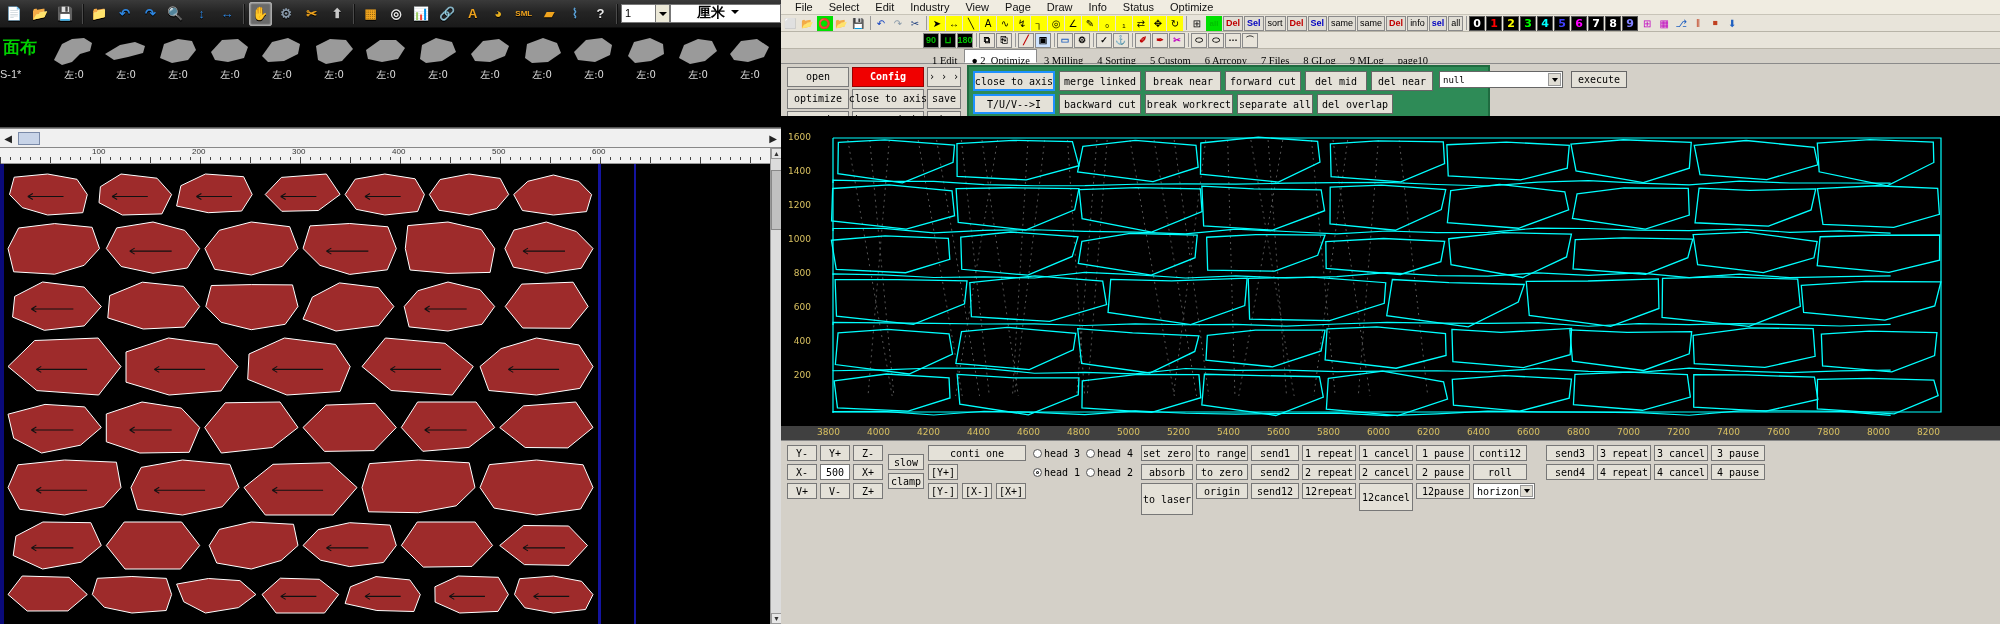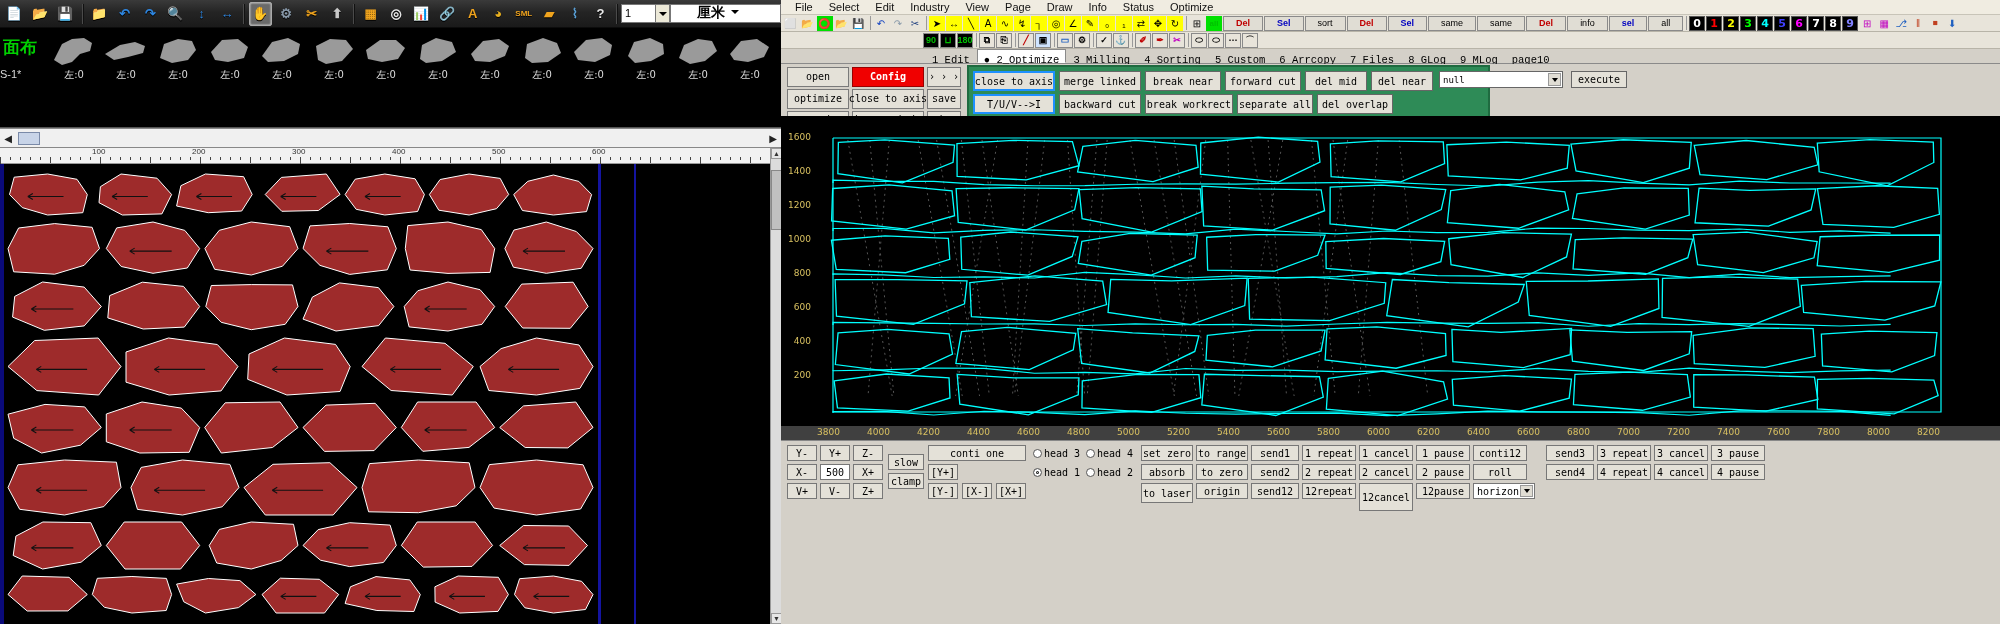--- a/index.html
+++ b/index.html
@@ -115,39 +115,39 @@
   .rtb { width: 16px; height: 15px; margin-right: 1px; display:flex; align-items:center; justify-content:center;
     border: 1px solid transparent; }
   .rtb.act { background: #ffff00; }
   .rtb.green { background: #00e000; }
   .rtb.frame { border: 1px solid #8a8a8a; background: #cfcbc0; }
   .rsep { width: 1px; height: 14px; background: #9a9a9a; margin: 0 2px; }
   .numlay { width: 16px; height: 15px; background: #000; color:#fff; font-size: 11px;
     font-weight: bold; text-align:center; line-height:14px; margin-right:1px;
     font-family: "DejaVu Sans", sans-serif; border: 1px solid #555;}
   .tagbtn { height:15px; background:#e0ddd4; border:1px solid #8a8a8a; font-size:9px;
-     padding:0 12px; line-height:13px; margin-right:1px; color:#000;}
+     padding:0 2px; line-height:13px; margin-right:1px; color:#000;}
   .tagbtn.red { color:#c00000; font-weight:bold;}
   .tagbtn.blue { color:#0000c0; font-weight:bold;}
 
   #rtoolbar2 {
     position: relative; height: 17px; background: #e8e4da;
     display: flex; align-items: center; padding-left: 2px;
     border-bottom: 1px solid #b8b4a8;
   }
 
   
   #rtabs {
     position: relative; height: 15px; background: #d4d0c8;
     display: flex; align-items: flex-end; padding-left: 144px;
     border-bottom: 1px solid #8a8a8a;
   }
   .rtab {
     font-size: 10.5px; color: #000; padding: 4px 6px; height: 14px; line-height: 13px;
-    font-family: Liberation Mono, monospace; border: 1px solid transparent;
+    font-family: Liberation Serif, serif; border: 1px solid transparent;
     white-space: nowrap;
   }
   .rtab.active { background: #ffffff; border: 1px solid #8a8a8a; border-bottom: 1px solid #fff; }
 
   
   #rctrl {
     position: relative; height: 53px; background: #d4d0c8;
     border-bottom: 1px solid #888;
   }
   .cbtn {
@@ -856,21 +856,21 @@
         <span class="rc on"></span>
         <span>head 1</span>
       </div>
       <div class="radio" style="left:305px;top:24px; width:48px; height:14px;">
         <span class="rc"></span>
         <span>head 2</span>
       </div>
 
       <div class="bbtn" style="left:360px;top:4px;  width:52px; height:16px;">set zero</div>
       <div class="bbtn" style="left:360px;top:23px; width:52px; height:16px;">absorb</div>
-      <div class="bbtn" style="left:360px;top:42px; width:52px; height:20px;">to laser</div>
+      <div class="bbtn" style="left:360px;top:42px; width:52px; height:32px;">to laser</div>
       <div class="bbtn" style="left:415px;top:4px;  width:52px; height:16px;">to range</div>
       <div class="bbtn" style="left:415px;top:23px; width:52px; height:16px;">to zero</div>
       <div class="bbtn" style="left:415px;top:42px; width:52px; height:16px;">origin</div>
 
       <div class="bbtn" style="left:470px;top:4px;  width:48px; height:16px;">send1</div>
       <div class="bbtn" style="left:470px;top:23px; width:48px; height:16px;">send2</div>
       <div class="bbtn" style="left:470px;top:42px; width:48px; height:16px;">send12</div>
 
       <div class="bbtn" style="left:521px;top:4px;  width:54px; height:16px;">1 repeat</div>
       <div class="bbtn" style="left:578px;top:4px;  width:54px; height:16px;">1 cancel</div>

